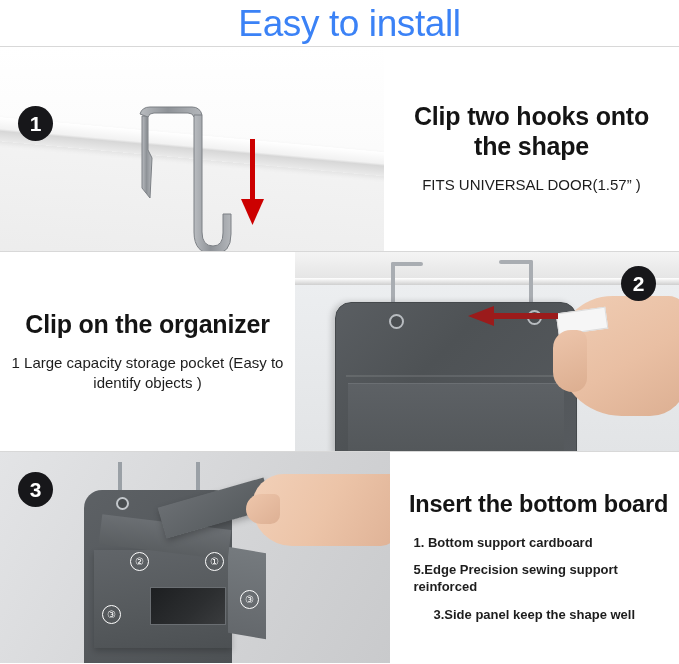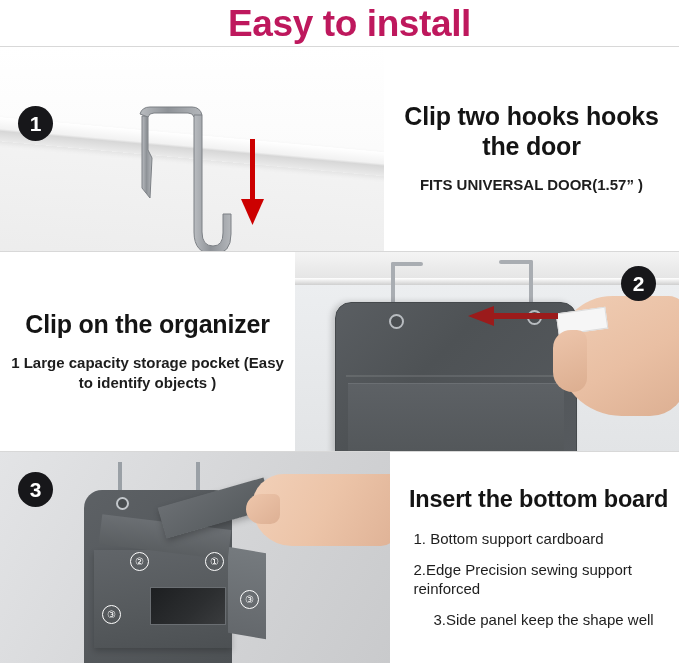--- a/index.html
+++ b/index.html
@@ -19,23 +19,23 @@
   
   .title-bar {
     height: 46px;
     display: flex;
     align-items: center;
     justify-content: center;
     background: #ffffff;
   }
   .title-bar .title {
     font-size: 37px;
-    font-weight: bold;
+    font-weight: normal;
     letter-spacing: -0.4px;
-    color: #be185d;
+    color: #3b82f6;
     line-height: 1;
     margin-left: 20px;
   }
 
   
   .panel {
     position: relative;
     width: 679px;
     box-sizing: border-box;
     border-top: 1px solid #d8d8d8;
@@ -72,29 +72,30 @@
     line-height: 1.18;
     letter-spacing: -0.2px;
   }
   .headline.sm { font-size: 23.5px; }
   .sub {
     font-size: 15px;
     color: #1d1d1d;
     text-align: center;
     line-height: 1.35;
     margin-top: 14px;
-    font-weight: bold;
+    font-weight: normal;
   }
   .bullets {
     margin-top: 16px;
-    font-size: 15px;
+    font-size: 13px;
     color: #1d1d1d;
     line-height: 1.3;
     text-align: left;
     align-self: center;
+    font-weight: bold;
   }
   .bullets .b { margin-bottom: 11px; max-width: 250px; }
   .bullets .b:last-child { margin-bottom: 0; margin-left: 20px; }
 
   
   .badge {
     position: absolute;
     width: 35px;
     height: 35px;
     border-radius: 50%;
@@ -311,21 +312,21 @@
       <rect x="12" y="0" width="5" height="64" fill="#cc0000"></rect>
       <polygon points="14.5,86 3,60 26,60" fill="#cc0000"></polygon>
     </svg>
 
     <div class="badge" style="left:18px; top:59px;">
       <span>1</span>
     </div>
   </div>
 
   <div class="copy">
-    <div class="headline">Clip two hooks hooks the door</div>
+    <div class="headline">Clip two hooks onto the shape</div>
     <div class="sub">FITS UNIVERSAL DOOR(1.57”  )</div>
   </div>
 </section>
 
 <section class="panel panel-2">
 
   <div class="copy p2-copy">
     <div class="headline">Clip on the organizer</div>
     <div class="sub">1 Large capacity storage pocket (Easy to identify objects )</div>
   </div>
@@ -398,17 +399,17 @@
 
     <div class="badge" style="left:18px; top:20px;">
       <span>3</span>
     </div>
   </div>
 
   <div class="copy left-align-list">
     <div class="headline sm">Insert the bottom board</div>
     <div class="bullets">
       <div class="b">1. Bottom support cardboard</div>
-      <div class="b">2.Edge Precision sewing support reinforced</div>
+      <div class="b">5.Edge Precision sewing support reinforced</div>
       <div class="b">3.Side panel keep the shape well</div>
     </div>
   </div>
 </section>
 
 </body></html>

